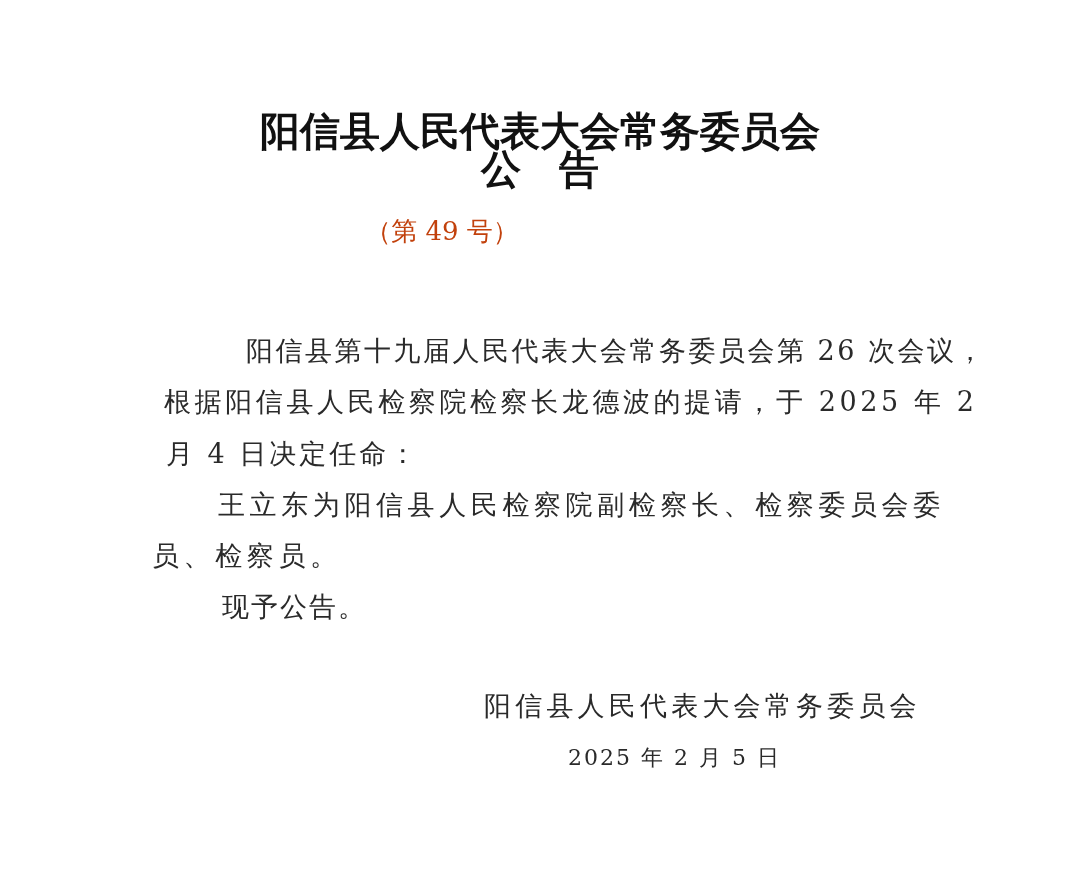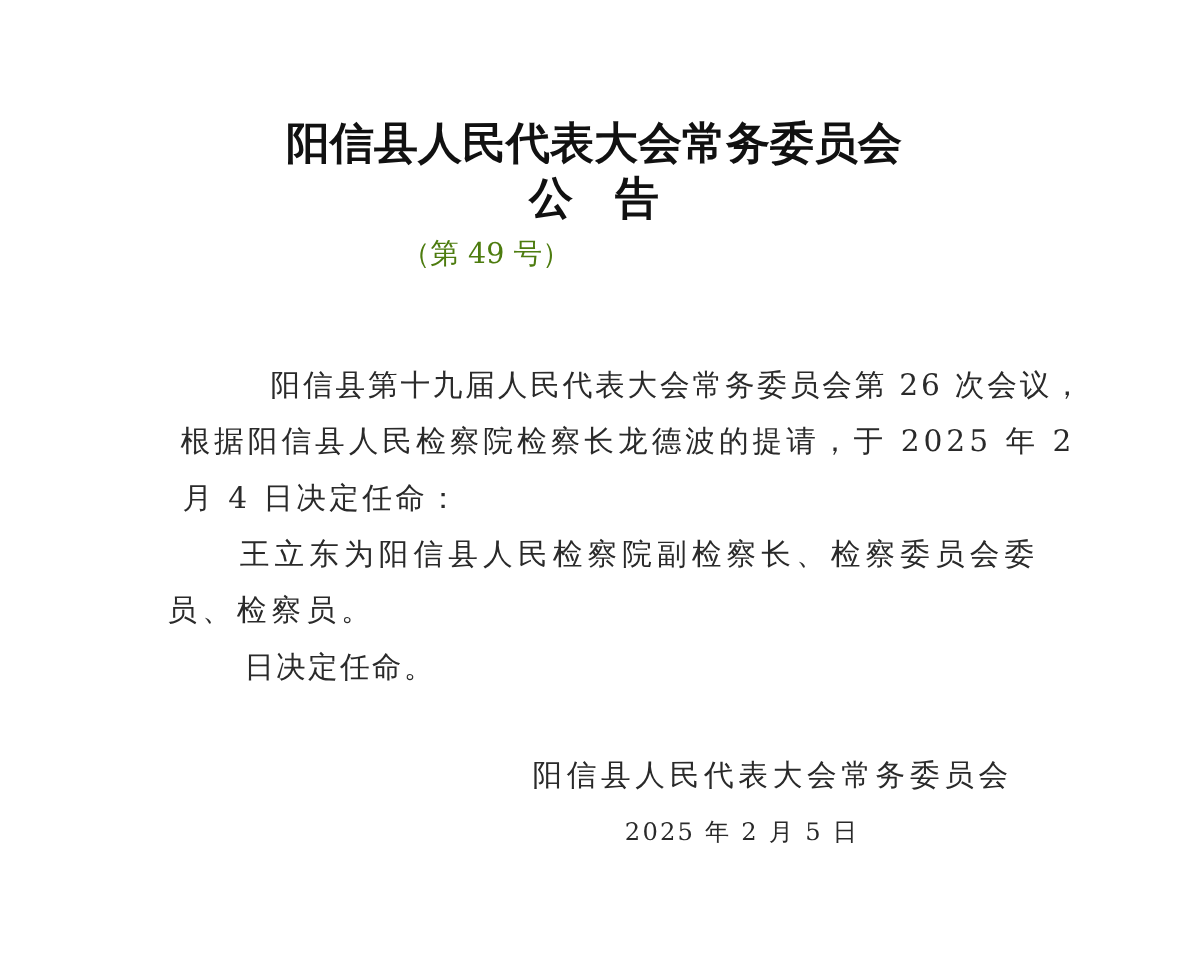--- a/index.html
+++ b/index.html
@@ -24,36 +24,36 @@
       color: #111111;
       white-space: nowrap;
     }
     .title-main {
       top: 106px;
       font-size: 40px;
       line-height: 50px;
       letter-spacing: 0px;
     }
     .title-sub {
-      top: 156px;
+      top: 144px;
       font-size: 40px;
       line-height: 50px;
       letter-spacing: 38px;
       padding-left: 38px;
       box-sizing: border-box;
     }
     .doc-number {
       position: absolute;
       top: 213px;
       left: 0;
       width: 884px;
       text-align: center;
       font-size: 26px;
       line-height: 36px;
-      color: #4d7c0f;
+      color: #c2410c;
       white-space: nowrap;
     }
     .line {
       position: absolute;
       font-size: 27px;
       line-height: 36px;
       color: #2a2a2a;
       white-space: nowrap;
       letter-spacing: 3px;
     }
@@ -96,21 +96,21 @@
   <div class="doc-number">（第 49 号）</div>
 
   <div>
     <div class="line l1">阳信县第十九届人民代表大会常务委员会第 26 次会议，</div>
     <div class="line l2">根据阳信县人民检察院检察长龙德波的提请，于 2025 年 2</div>
     <div class="line l3">月 4 日决定任命：</div>
 
     <div class="line l4">王立东为阳信县人民检察院副检察长、检察委员会委</div>
     <div class="line l5">员、检察员。</div>
 
-    <div class="line l6">日决定任命。</div>
+    <div class="line l6">现予公告。</div>
   </div>
 
   <div>
     <div class="sig-org">阳信县人民代表大会常务委员会</div>
     <div class="sig-date">2025 年 2 月 5 日</div>
   </div>
 
 </div>
 
 </body></html>

